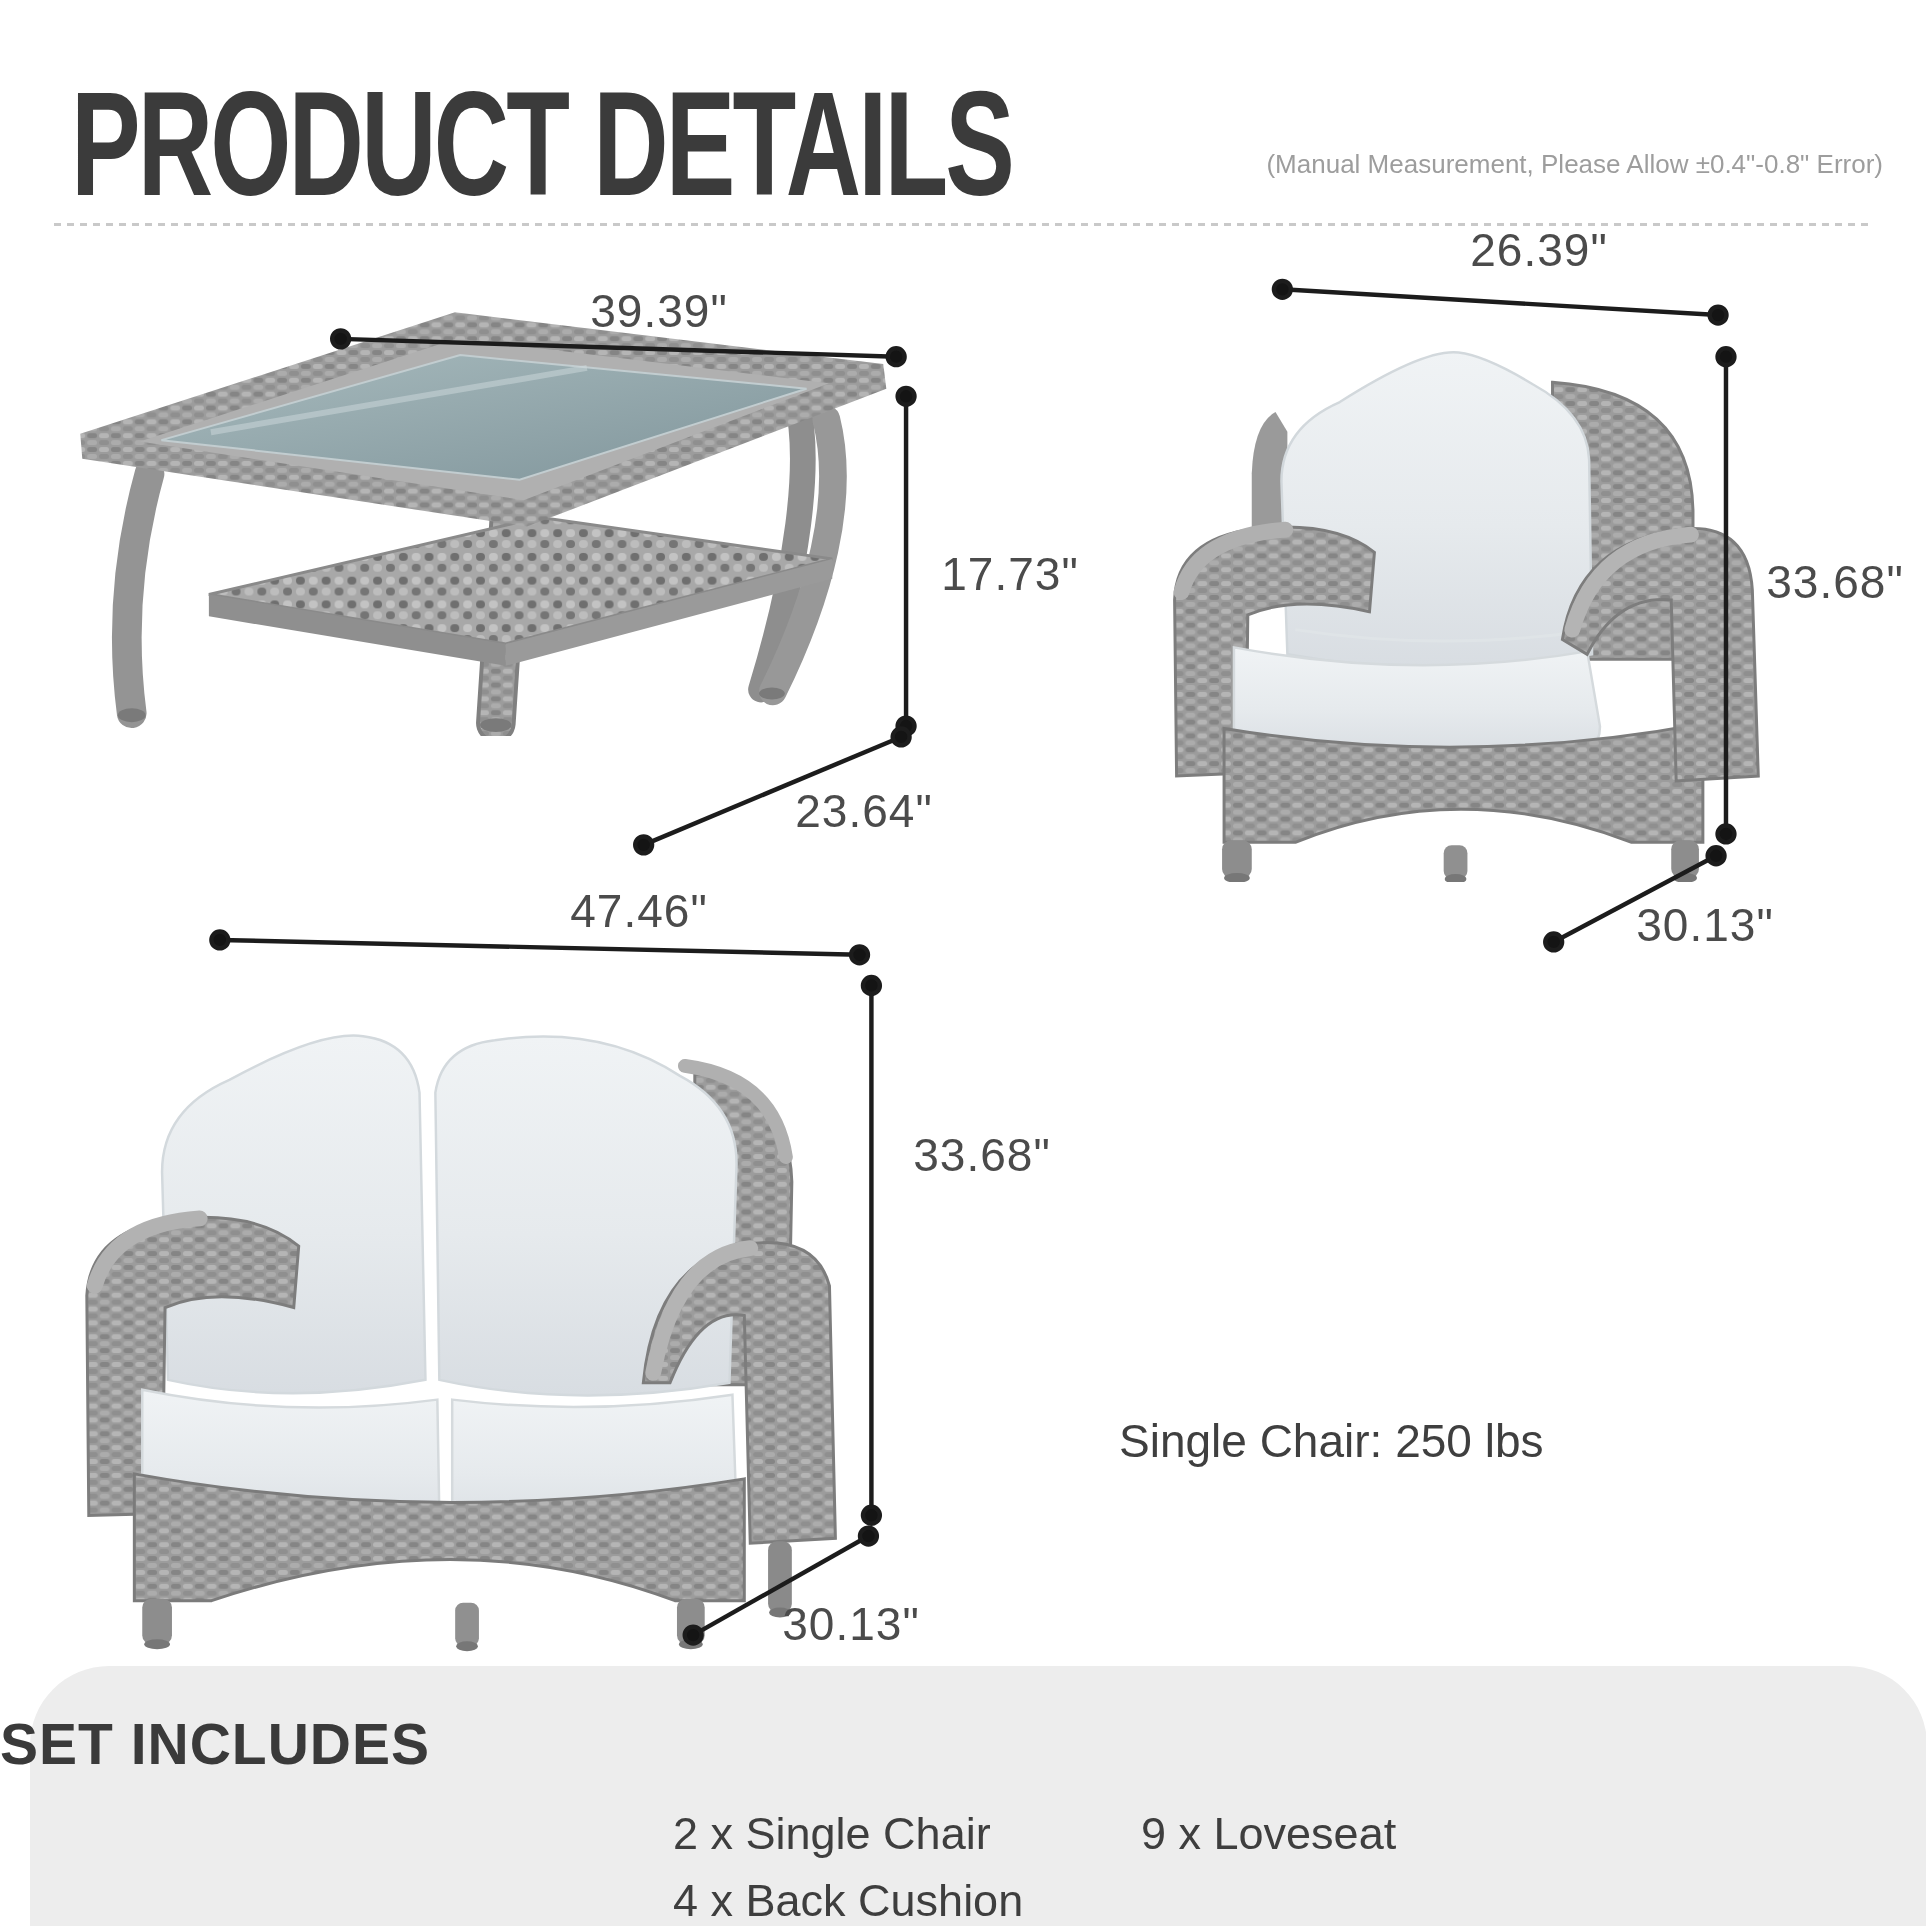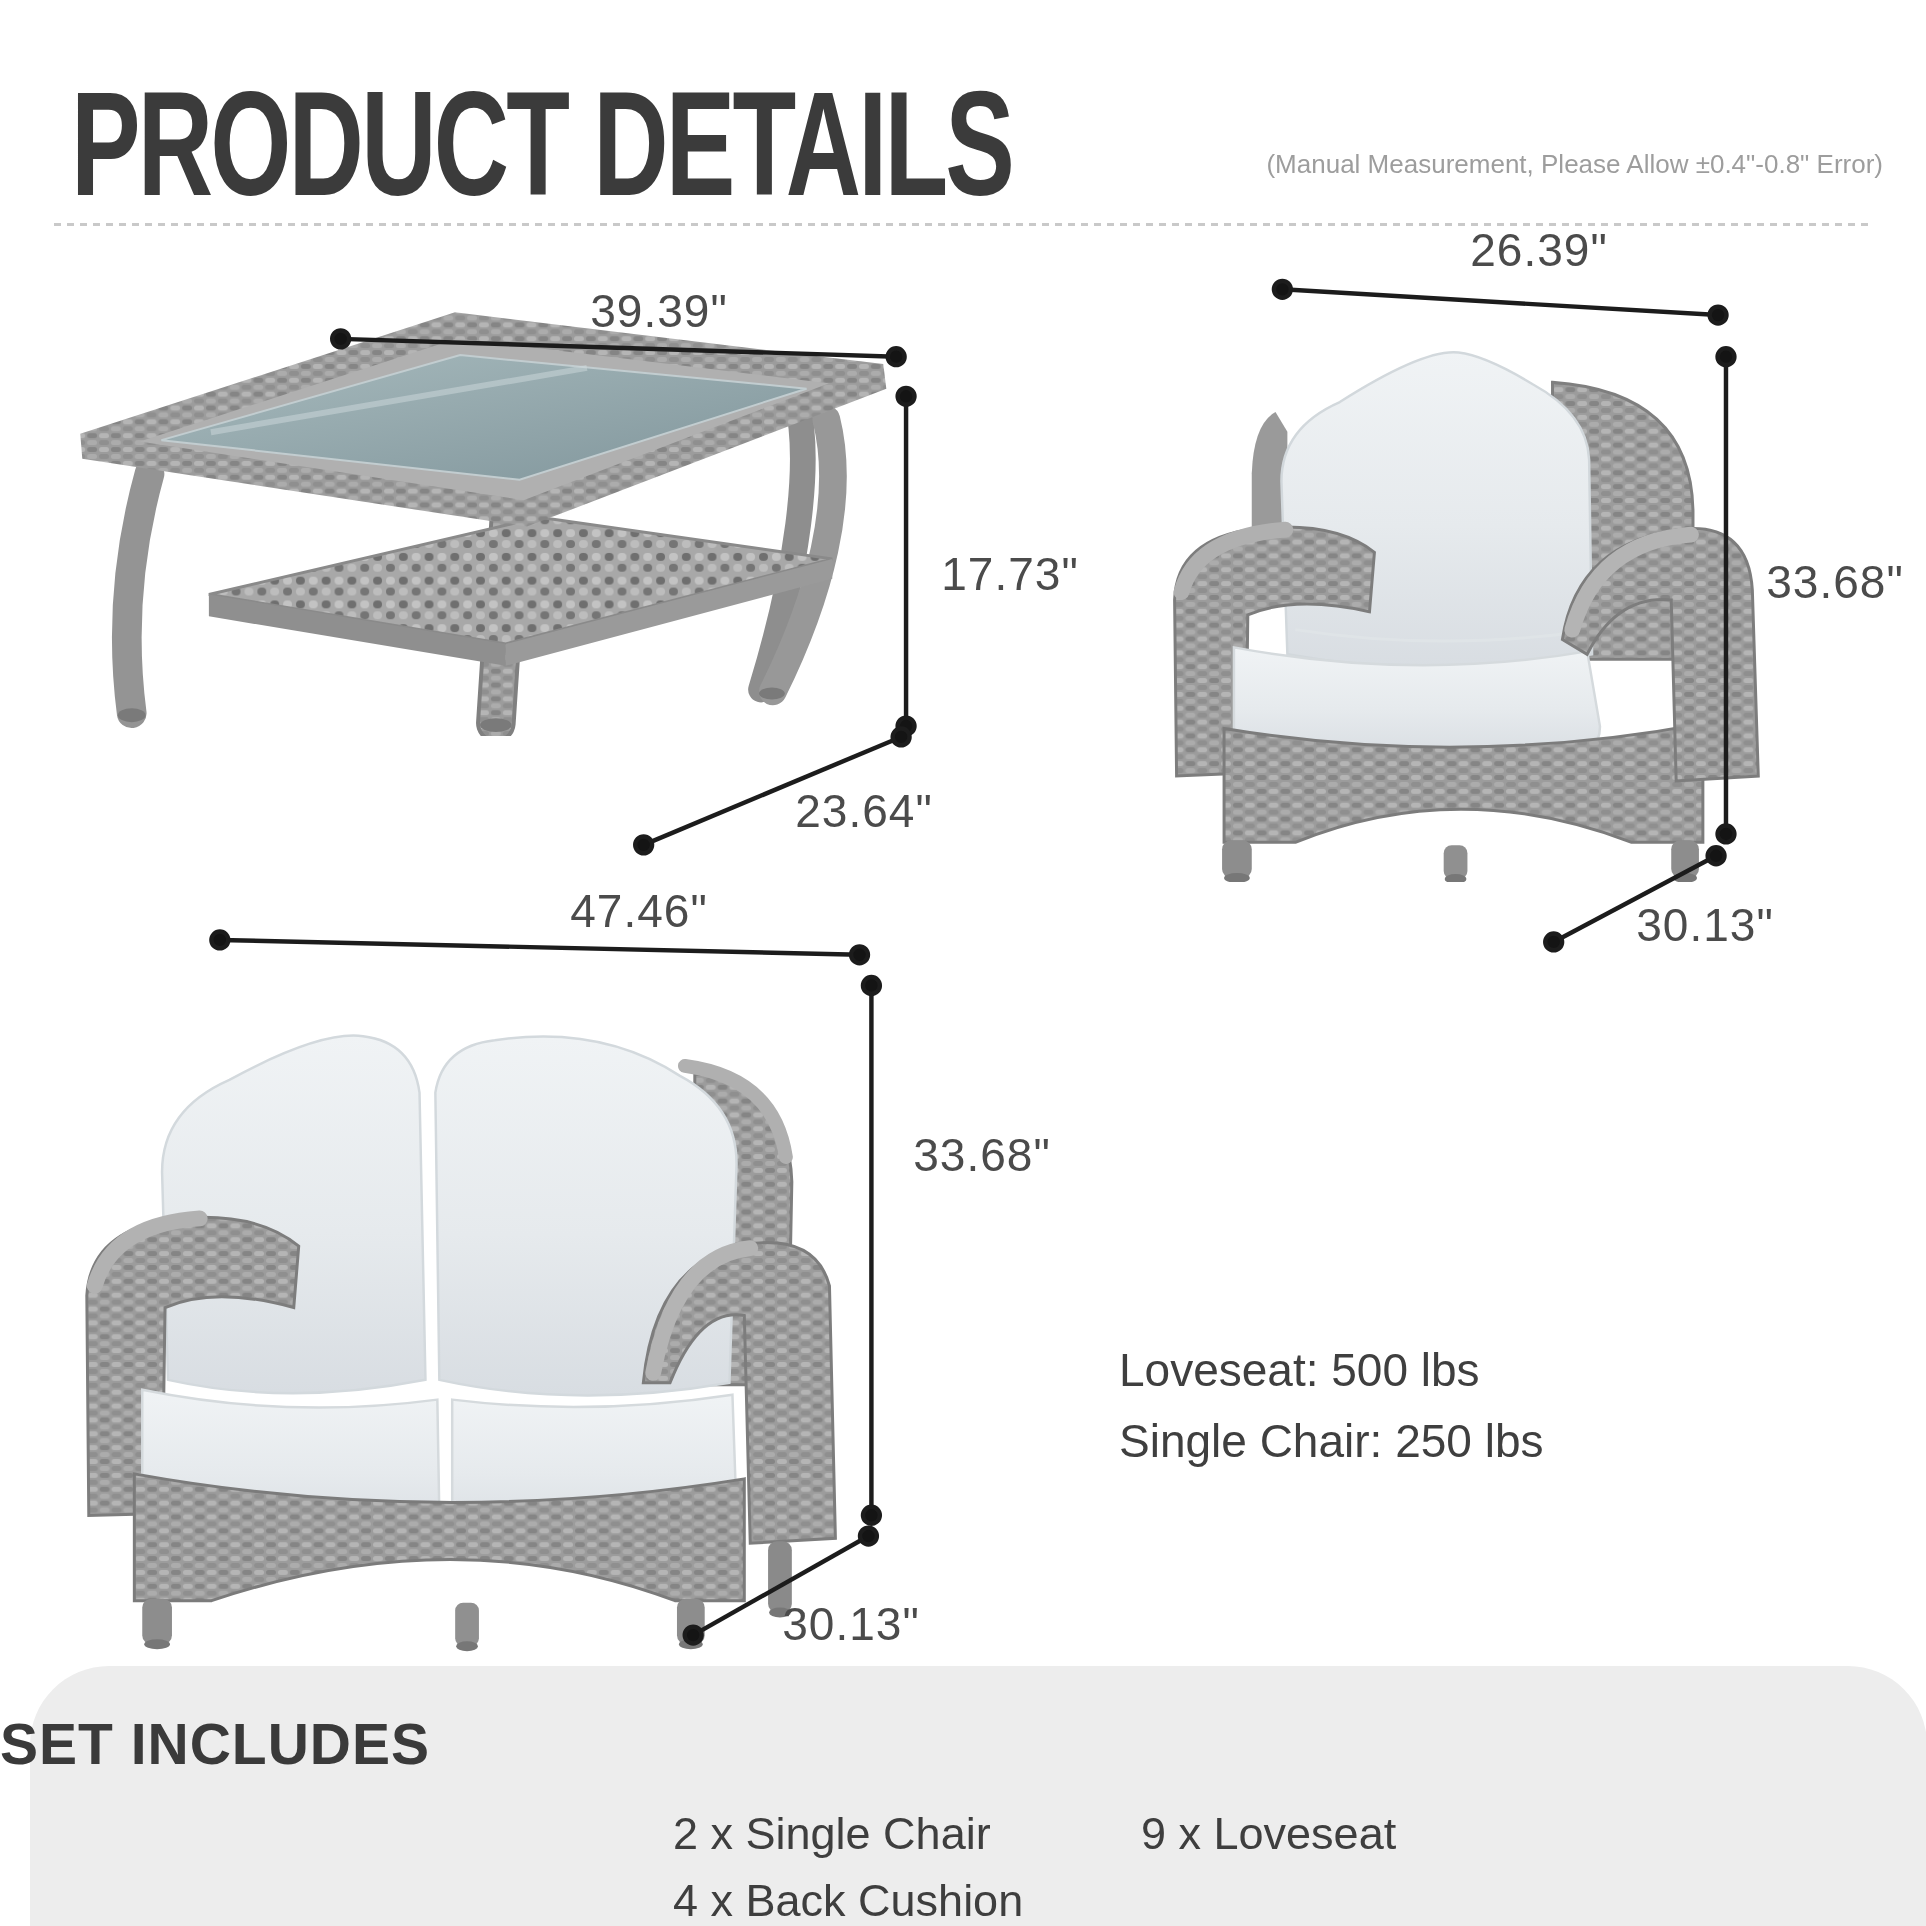--- a/index.html
+++ b/index.html
@@ -161,21 +161,20 @@
   <div class="abs dim" style="left:659px;top:291px;">39.39"</div>
   <div class="abs dim" style="left:1010px;top:554px;">17.73"</div>
   <div class="abs dim" style="left:864px;top:791px;">23.64"</div>
   <div class="abs dim" style="left:1539px;top:230px;">26.39"</div>
   <div class="abs dim" style="left:1835px;top:562px;">33.68"</div>
   <div class="abs dim" style="left:1705px;top:905px;">30.13"</div>
   <div class="abs dim" style="left:639px;top:891px;">47.46"</div>
   <div class="abs dim" style="left:982px;top:1135px;">33.68"</div>
   <div class="abs dim" style="left:851px;top:1604px;">30.13"</div>
 
-  <div class="abs wc-line" style="top:1323px;">Loveseat: 500 lbs</div>
   <div class="abs wc-line" style="top:1394px;">Single Chair: 250 lbs</div>
 
   <div class="abs" id="set-box"></div>
   <div class="abs" id="set-title">SET INCLUDES</div>
   <div class="abs set-item" style="left:673px;top:1788px;">2 x Single Chair</div>
   <div class="abs set-item" style="left:673px;top:1855px;">4 x Back Cushion</div>
   <div class="abs set-item" style="left:1141px;top:1788px;">9 x Loveseat</div>
 
 </div>
 

